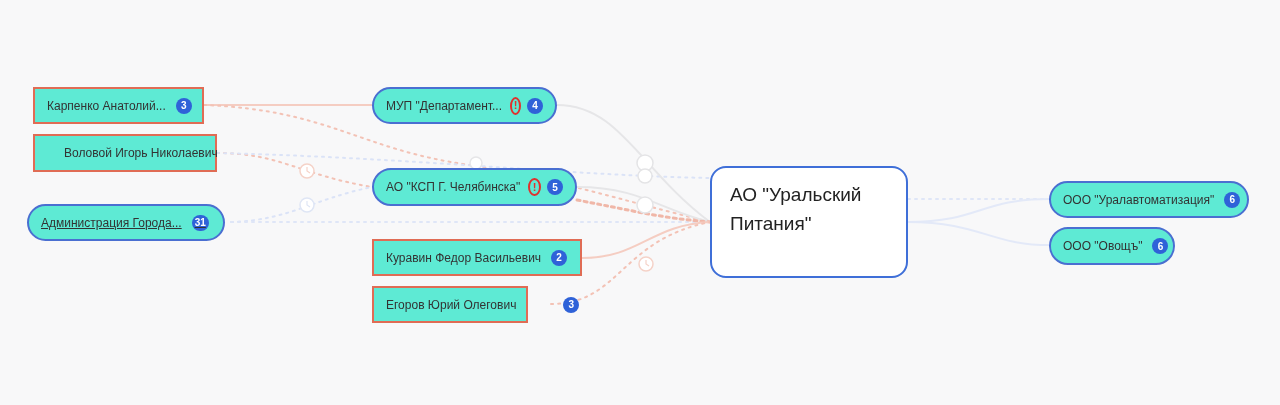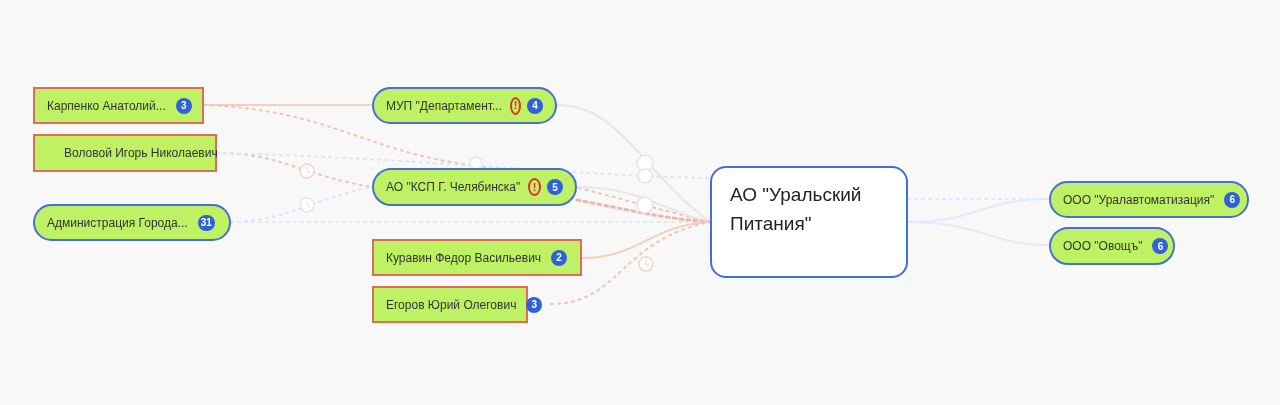--- a/index.html
+++ b/index.html
@@ -3,21 +3,21 @@
 <meta charset="utf-8">
 <style>
   html, body { margin: 0; padding: 0; }
   body {
     width: 1280px; height: 405px; background: #f8f8f9;
     font-family: "Liberation Sans", "DejaVu Sans", sans-serif;
     position: relative; overflow: hidden; color: #333;
   }
   #graph { position: absolute; left: 0; top: 0; width: 1280px; height: 405px; }
   .node {
-    position: absolute; box-sizing: border-box; background: #bef264;
+    position: absolute; box-sizing: border-box; background: #5eead4;
     display: flex; align-items: center; font-size: 12px; color: #333;
     padding: 0 12px; white-space: nowrap; cursor: pointer;
   }
   .node.company { border: 2px solid #4a6fd1; border-radius: 20px; }
   .node.person { border: 2px solid #e06c55; border-radius: 0; }
   .node .label { flex: 0 0 auto; }
   .badge {
     display: inline-flex; align-items: center; justify-content: center;
     min-width: 16px; height: 16px; border-radius: 8px; background: #2f62d8;
     color: #fff; font-size: 10px; font-weight: bold; padding: 0 3px;
@@ -92,40 +92,40 @@
   </g>
 </svg>
 
 <div class="node person" style="left:33px;top:87px;width:171px;height:37px;">
   <span class="label">Карпенко Анатолий...</span>
   <span class="badge">3</span>
 </div>
 <div class="node person" style="left:33px;top:134px;width:184px;height:38px;padding-left:29px;">
   <span class="label">Воловой Игорь Николаевич</span>
 </div>
-<div class="node company" style="left:33px;top:204px;width:198px;height:37px;">
+<div class="node company" style="left:27px;top:204px;width:198px;height:37px;text-decoration:underline;">
   <span class="label">Администрация Города...</span>
   <span class="badge">31</span>
 </div>
 
 <div class="node company" style="left:372px;top:87px;width:185px;height:37px;">
   <span class="label">МУП "Департамент...</span>
   <span class="warn">!</span>
   <span class="badge">4</span>
 </div>
 <div class="node company" style="left:372px;top:168px;width:205px;height:38px;">
   <span class="label">АО "КСП Г. Челябинска"</span>
   <span class="warn">!</span>
   <span class="badge">5</span>
 </div>
 <div class="node person" style="left:372px;top:239px;width:210px;height:37px;text-align:center;">
   <span class="label">Куравин Федор Васильевич</span>
   <span class="badge">2</span>
 </div>
-<div class="node person" style="left:372px;top:286px;width:156px;height:37px;">
+<div class="node person" style="left:372px;top:286px;width:156px;height:37px;gap:37px;">
   <span class="label">Егоров Юрий Олегович</span>
   <span class="badge">3</span>
 </div>
 
 <div class="center">
   <span>АО "Уральский</span>
   <span>Питания"</span>
 </div>
 
 <div class="node company" style="left:1049px;top:181px;width:200px;height:37px;">

